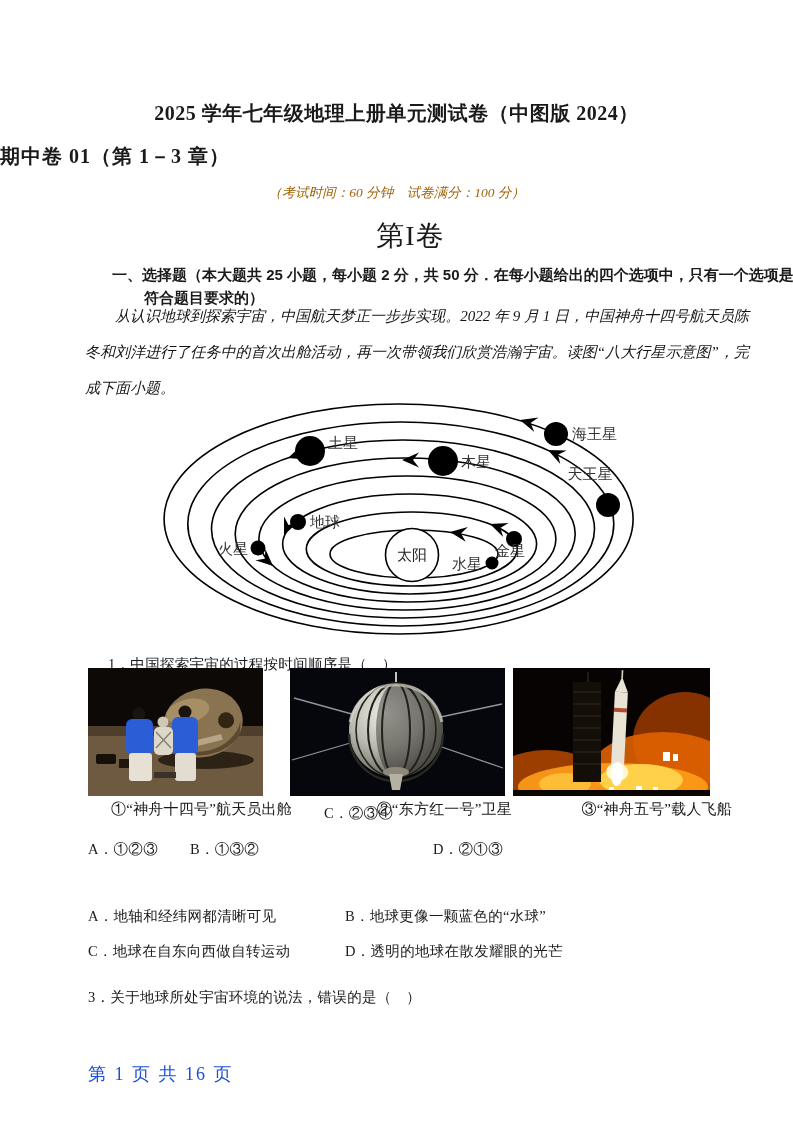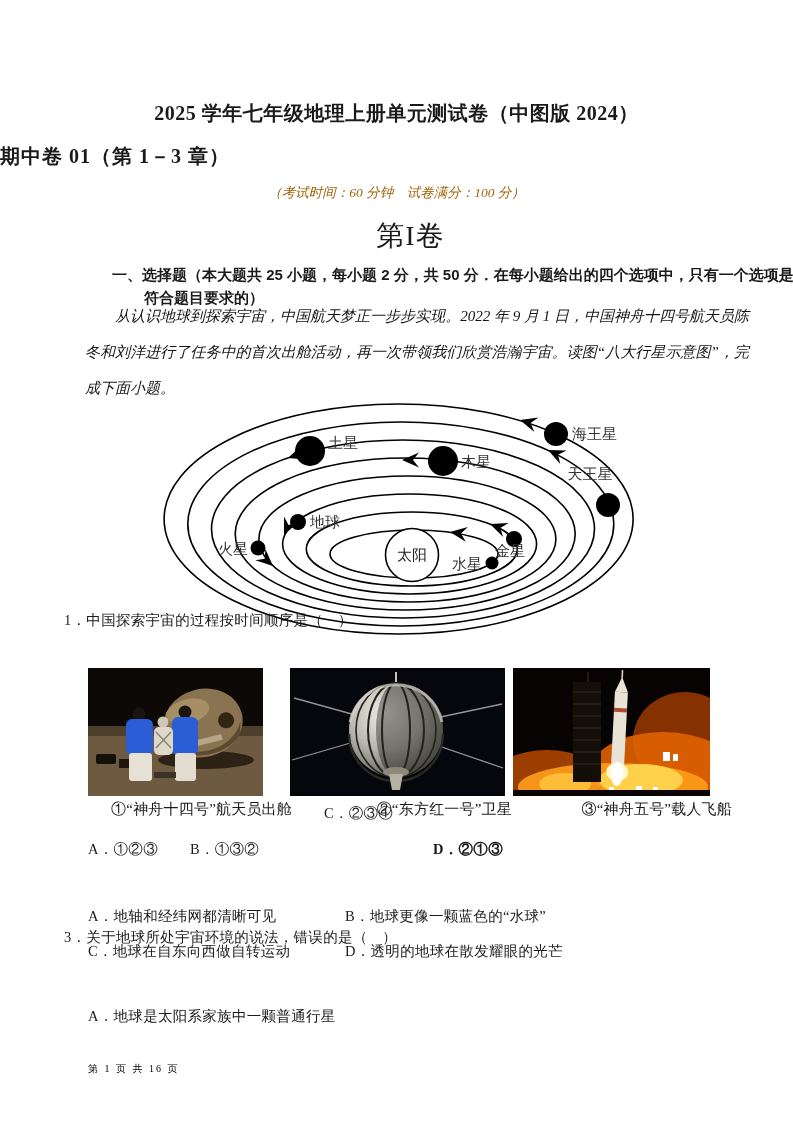--- a/index.html
+++ b/index.html
@@ -20,21 +20,21 @@
     padding-left:32px;text-indent:-32px;margin-left:48px;
   }
   .intro{
     left:64px;width:664px;top:298px;
     font-size:15px;line-height:36px;font-style:italic;
     text-align:justify;text-indent:2em;color:#141414;margin-left:21px;
   }
   .question{left:64px;width:662px;font-size:14.5px;letter-spacing:.3px;}
   .option{font-size:14.5px;letter-spacing:.3px;white-space:nowrap;}
   .caption{font-size:15px;text-align:right;letter-spacing:.2px;}
-  .footer{left:88px;top:1062px;font-size:10px;letter-spacing:2px;color:#000000;}
+  .footer{left:88px;top:1062px;font-size:18px;letter-spacing:2px;color:#1d4ed8;}
   .photo{position:absolute;top:668px;display:block;}
   svg text{font-family:"Liberation Serif","DejaVu Serif",serif;}
 </style>
 </head>
 <body>
 
 <div class="page">
 
   <div class="abs title">2025 学年七年级地理上册单元测试卷（中图版 2024）</div>
   <div class="abs subtitle">期中卷 01（第 1－3 章）</div>
@@ -84,21 +84,21 @@
       <text x="370" y="158" text-anchor="middle">金星</text>
       <text x="170" y="129" text-anchor="start">地球</text>
       <text x="108" y="156" text-anchor="end">火星</text>
       <text x="321" y="69" text-anchor="start">木星</text>
       <text x="188" y="50" text-anchor="start">土星</text>
       <text x="450" y="81" text-anchor="middle">天王星</text>
       <text x="432" y="41" text-anchor="start">海王星</text>
     </g>
   </svg>
 
-  <div class="abs question" style="top:611px;">1．中国探索宇宙的过程按时间顺序是（　）</div>
+  <div class="abs question" style="top:655px;margin-left:44px;">1．中国探索宇宙的过程按时间顺序是（　）</div>
 
   <svg class="photo" style="left:88px;" width="175" height="128" viewBox="0 0 175 128">
     <rect width="175" height="128" fill="#0d0906"></rect>
     <rect y="58" width="175" height="70" fill="#6e5a40"></rect>
     <rect y="58" width="175" height="10" fill="#4e3f2c"></rect>
     <ellipse cx="118" cy="92" rx="48" ry="9" fill="#1d140b" opacity="0.8"></ellipse>
     <g transform="rotate(-14 115 55)">
       <ellipse cx="115" cy="55" rx="40" ry="34" fill="#8a7350"></ellipse>
       <path d="M78,62 A40,34 0 0 0 152,62 L148,75 A40,30 0 0 1 84,75 Z" fill="#5c4930"></path>
       <ellipse cx="103" cy="40" rx="22" ry="12" fill="#ab9468" opacity="0.85"></ellipse>
@@ -193,24 +193,23 @@
     <rect y="122" width="197" height="6" fill="#0a0502"></rect>
   </svg>
 
   <div class="abs caption" style="left:52px;top:800px;width:240px;">①“神舟十四号”航天员出舱</div>
   <div class="abs caption" style="left:492px;top:800px;width:240px;">③“神舟五号”载人飞船</div>
   <div class="abs caption" style="left:272px;top:800px;width:240px;">②“东方红一号”卫星</div>
 
   <span class="abs option" style="left:88px;top:840px;">A．①②③</span>
   <span class="abs option" style="left:190px;top:840px;">B．①③②</span>
   <span class="abs option" style="left:312px;top:804px;margin-left:12px;">C．②③①</span>
-  <span class="abs option" style="left:433px;top:840px;font-weight:bold;">D．②①③</span>
+  <span class="abs option" style="left:433px;top:840px;">D．②①③</span>
 
   <span class="abs option" style="left:345px;top:907px;">B．地球更像一颗蓝色的“水球”</span>
   <span class="abs option" style="left:88px;top:907px;">A．地轴和经纬网都清晰可见</span>
   <span class="abs option" style="left:88px;top:942px;">C．地球在自东向西做自转运动</span>
   <span class="abs option" style="left:345px;top:942px;">D．透明的地球在散发耀眼的光芒</span>
 
-  <div class="abs question" style="top:928px;">3．关于地球所处宇宙环境的说法，错误的是（　）</div>
-  <span class="abs option" style="left:88px;top:1007px;">A．地球是太阳系家族中一颗普通行星</span>
+  <div class="abs question" style="top:988px;margin-left:24px;">3．关于地球所处宇宙环境的说法，错误的是（　）</div>
 
   <div class="abs footer">第 1 页 共 16 页</div>
 </div>
 
 </body></html>

